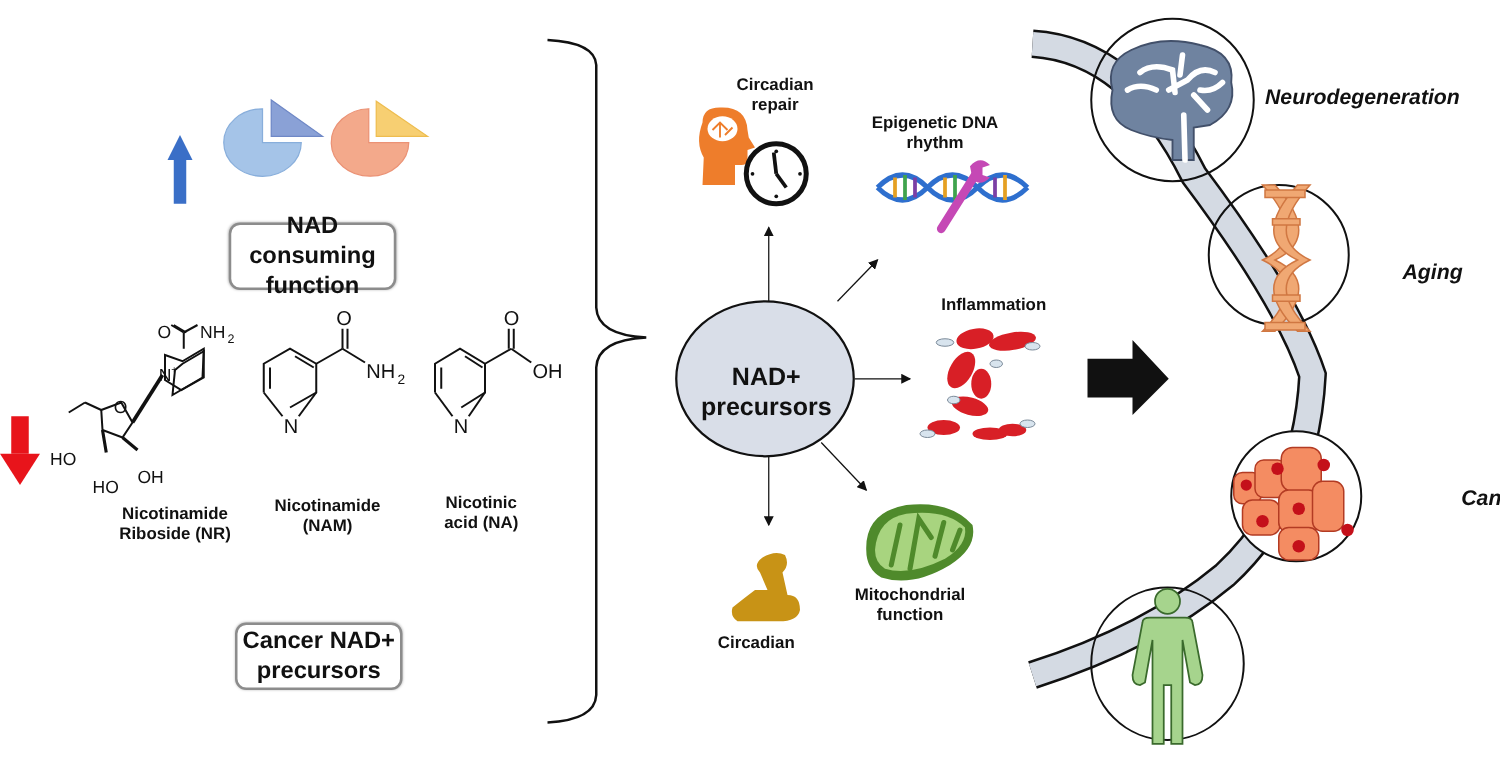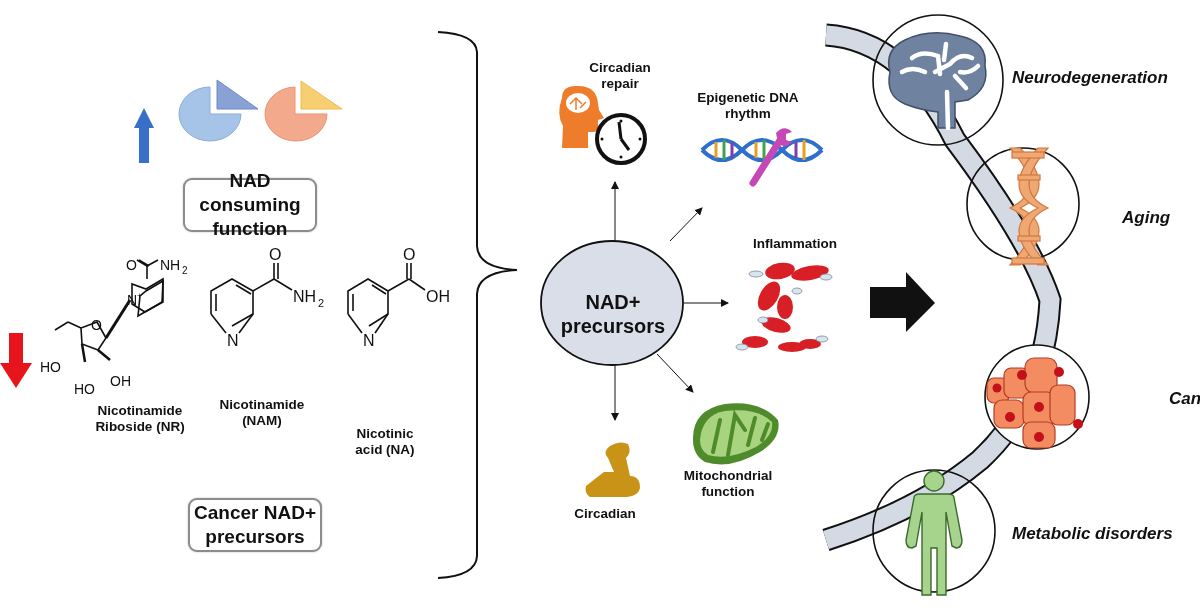--- a/index.html
+++ b/index.html
@@ -240,21 +240,21 @@
 <div class="box" style="left:188px;top:498px;width:130px;height:50px;">
   <div><span>Cancer NAD+</span><br><span>precursors</span></div>
 </div>
 
 <div class="lbl" style="left:85px;top:403px;width:110px;">
   <span>Nicotinamide</span><br><span>Riboside (NR)</span>
 </div>
 <div class="lbl" style="left:212px;top:397px;width:100px;">
   <span>Nicotinamide</span><br><span>(NAM)</span>
 </div>
-<div class="lbl" style="left:340px;top:394px;width:90px;margin-top:32px;">
+<div class="lbl" style="left:340px;top:394px;width:90px;">
   <span>Nicotinic</span><br><span>acid (NA)</span>
 </div>
 
 <div class="center-text">
   <span>NAD+</span><br><span>precursors</span>
 </div>
 
 <div class="lbl" style="left:580px;top:60px;width:80px;">
   <span>Circadian</span><br><span>repair</span>
 </div>
@@ -267,14 +267,13 @@
 <div class="lbl" style="left:678px;top:468px;width:100px;">
   <span>Mitochondrial</span><br><span>function</span>
 </div>
 <div class="lbl" style="left:555px;top:506px;width:100px;">
   <span>Circadian</span>
 </div>
 
 <div class="lbl lbl-big" style="left:1012px;top:68px;">Neurodegeneration</div>
 <div class="lbl lbl-big" style="left:1122px;top:208px;">Aging</div>
 <div class="lbl lbl-big" style="left:1122px;top:389px;margin-left:47px;">Cancer</div>
-<div class="lbl lbl-big" style="left:1012px;top:524px;">Metabolic disorders</div>
 </div>
 
 </body></html>

